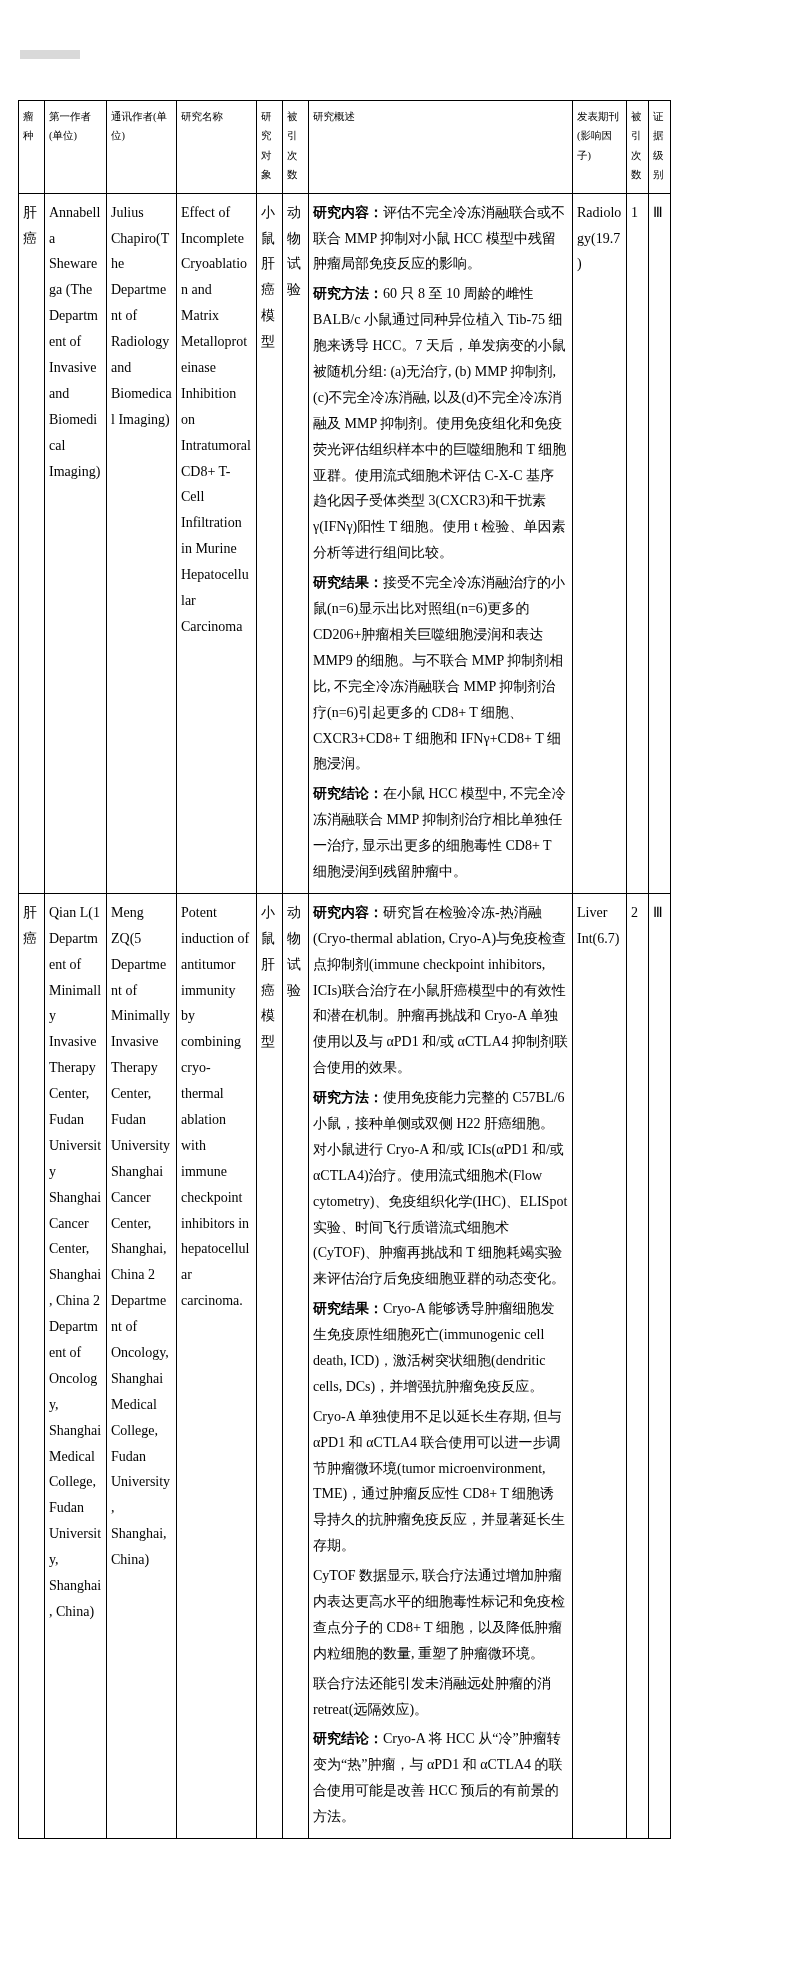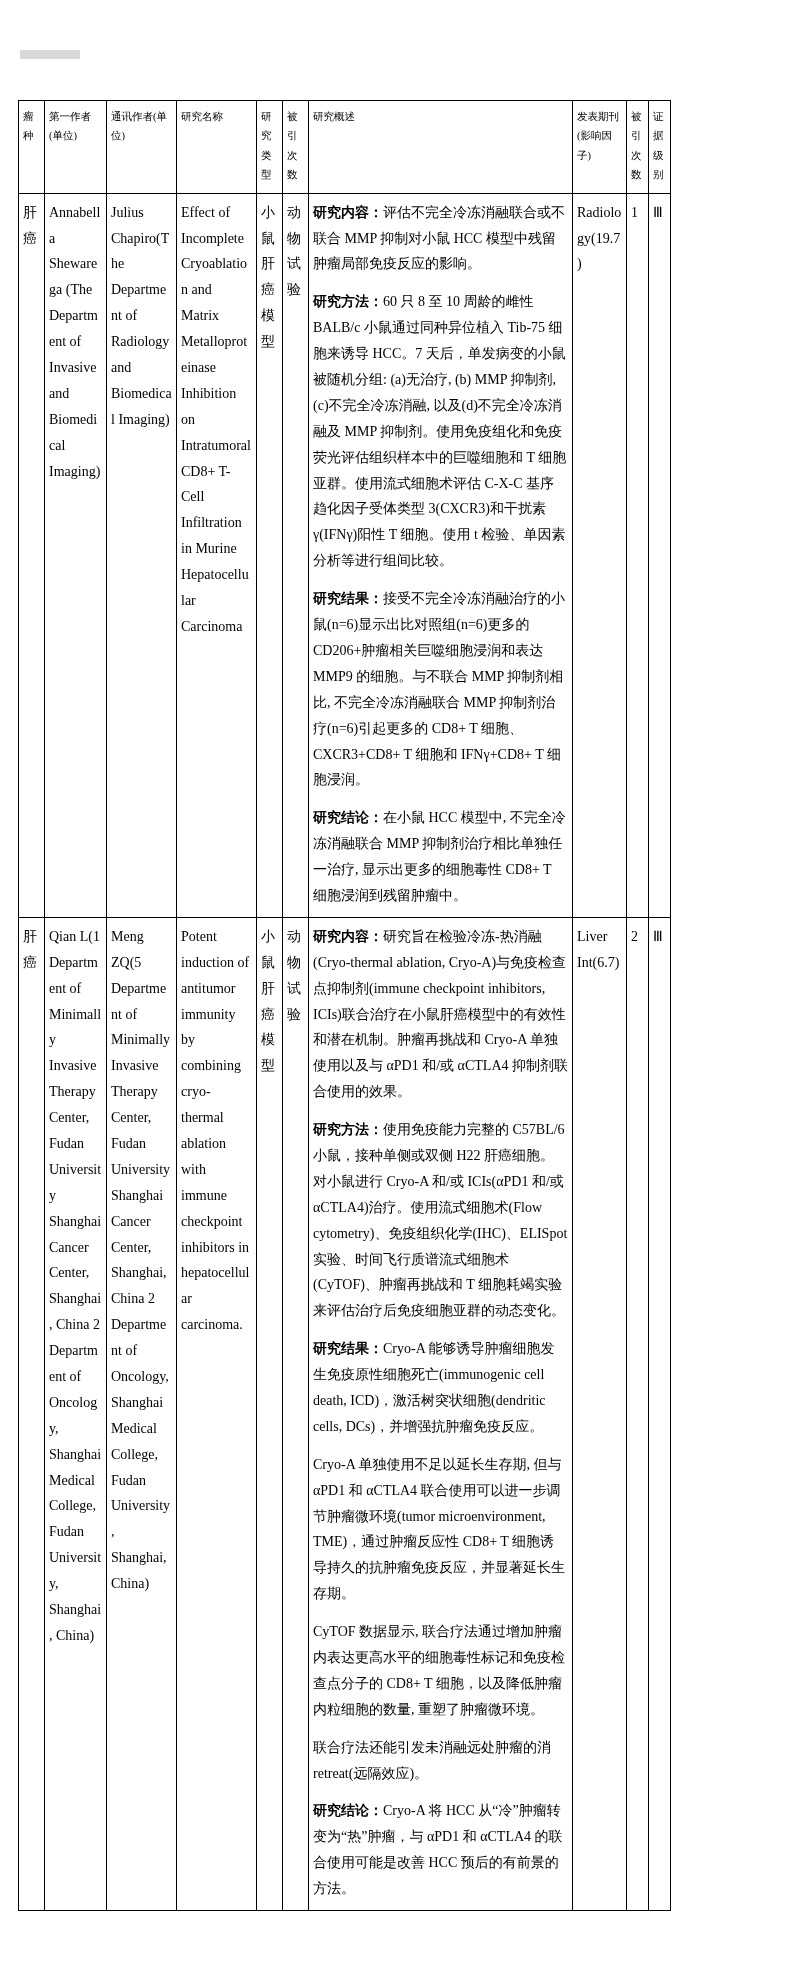--- a/index.html
+++ b/index.html
@@ -64,21 +64,21 @@
 
   thead td {
     padding-top: 8px;
     padding-bottom: 10px;
   }
   .hdr-cell { font-size: 10.5px; line-height: 1.9; }
 
   .body-cell { font-size: 14px; }
 
   .sec { margin: 0 0 0 0; }
-  .sec + .sec { margin-top: 12px; }
+  .sec + .sec { margin-top: 4px; }
   .sec b { font-weight: bold; }
   .desc p { margin: 0 0 0 0; }
 </style>
 </head>
 <body>
 
 <div class="page">
 
   <div class="top-bar"></div>
 
@@ -95,21 +95,21 @@
           <col class="c7">
           <col class="c8">
           <col class="c9">
       </colgroup>
       <thead>
         <tr>
           <td class="hdr-cell">瘤种</td>
           <td class="hdr-cell">第一作者(单位)</td>
           <td class="hdr-cell">通讯作者(单位)</td>
           <td class="hdr-cell">研究名称</td>
-          <td class="hdr-cell">研究类型</td>
+          <td class="hdr-cell">研究对象</td>
           <td class="hdr-cell">被引次数</td>
           <td class="hdr-cell">研究概述</td>
           <td class="hdr-cell">发表期刊(影响因子)</td>
           <td class="hdr-cell">被引次数</td>
           <td class="hdr-cell">证据级别</td>
         </tr>
       </thead>
       <tbody>
 
         <tr>

